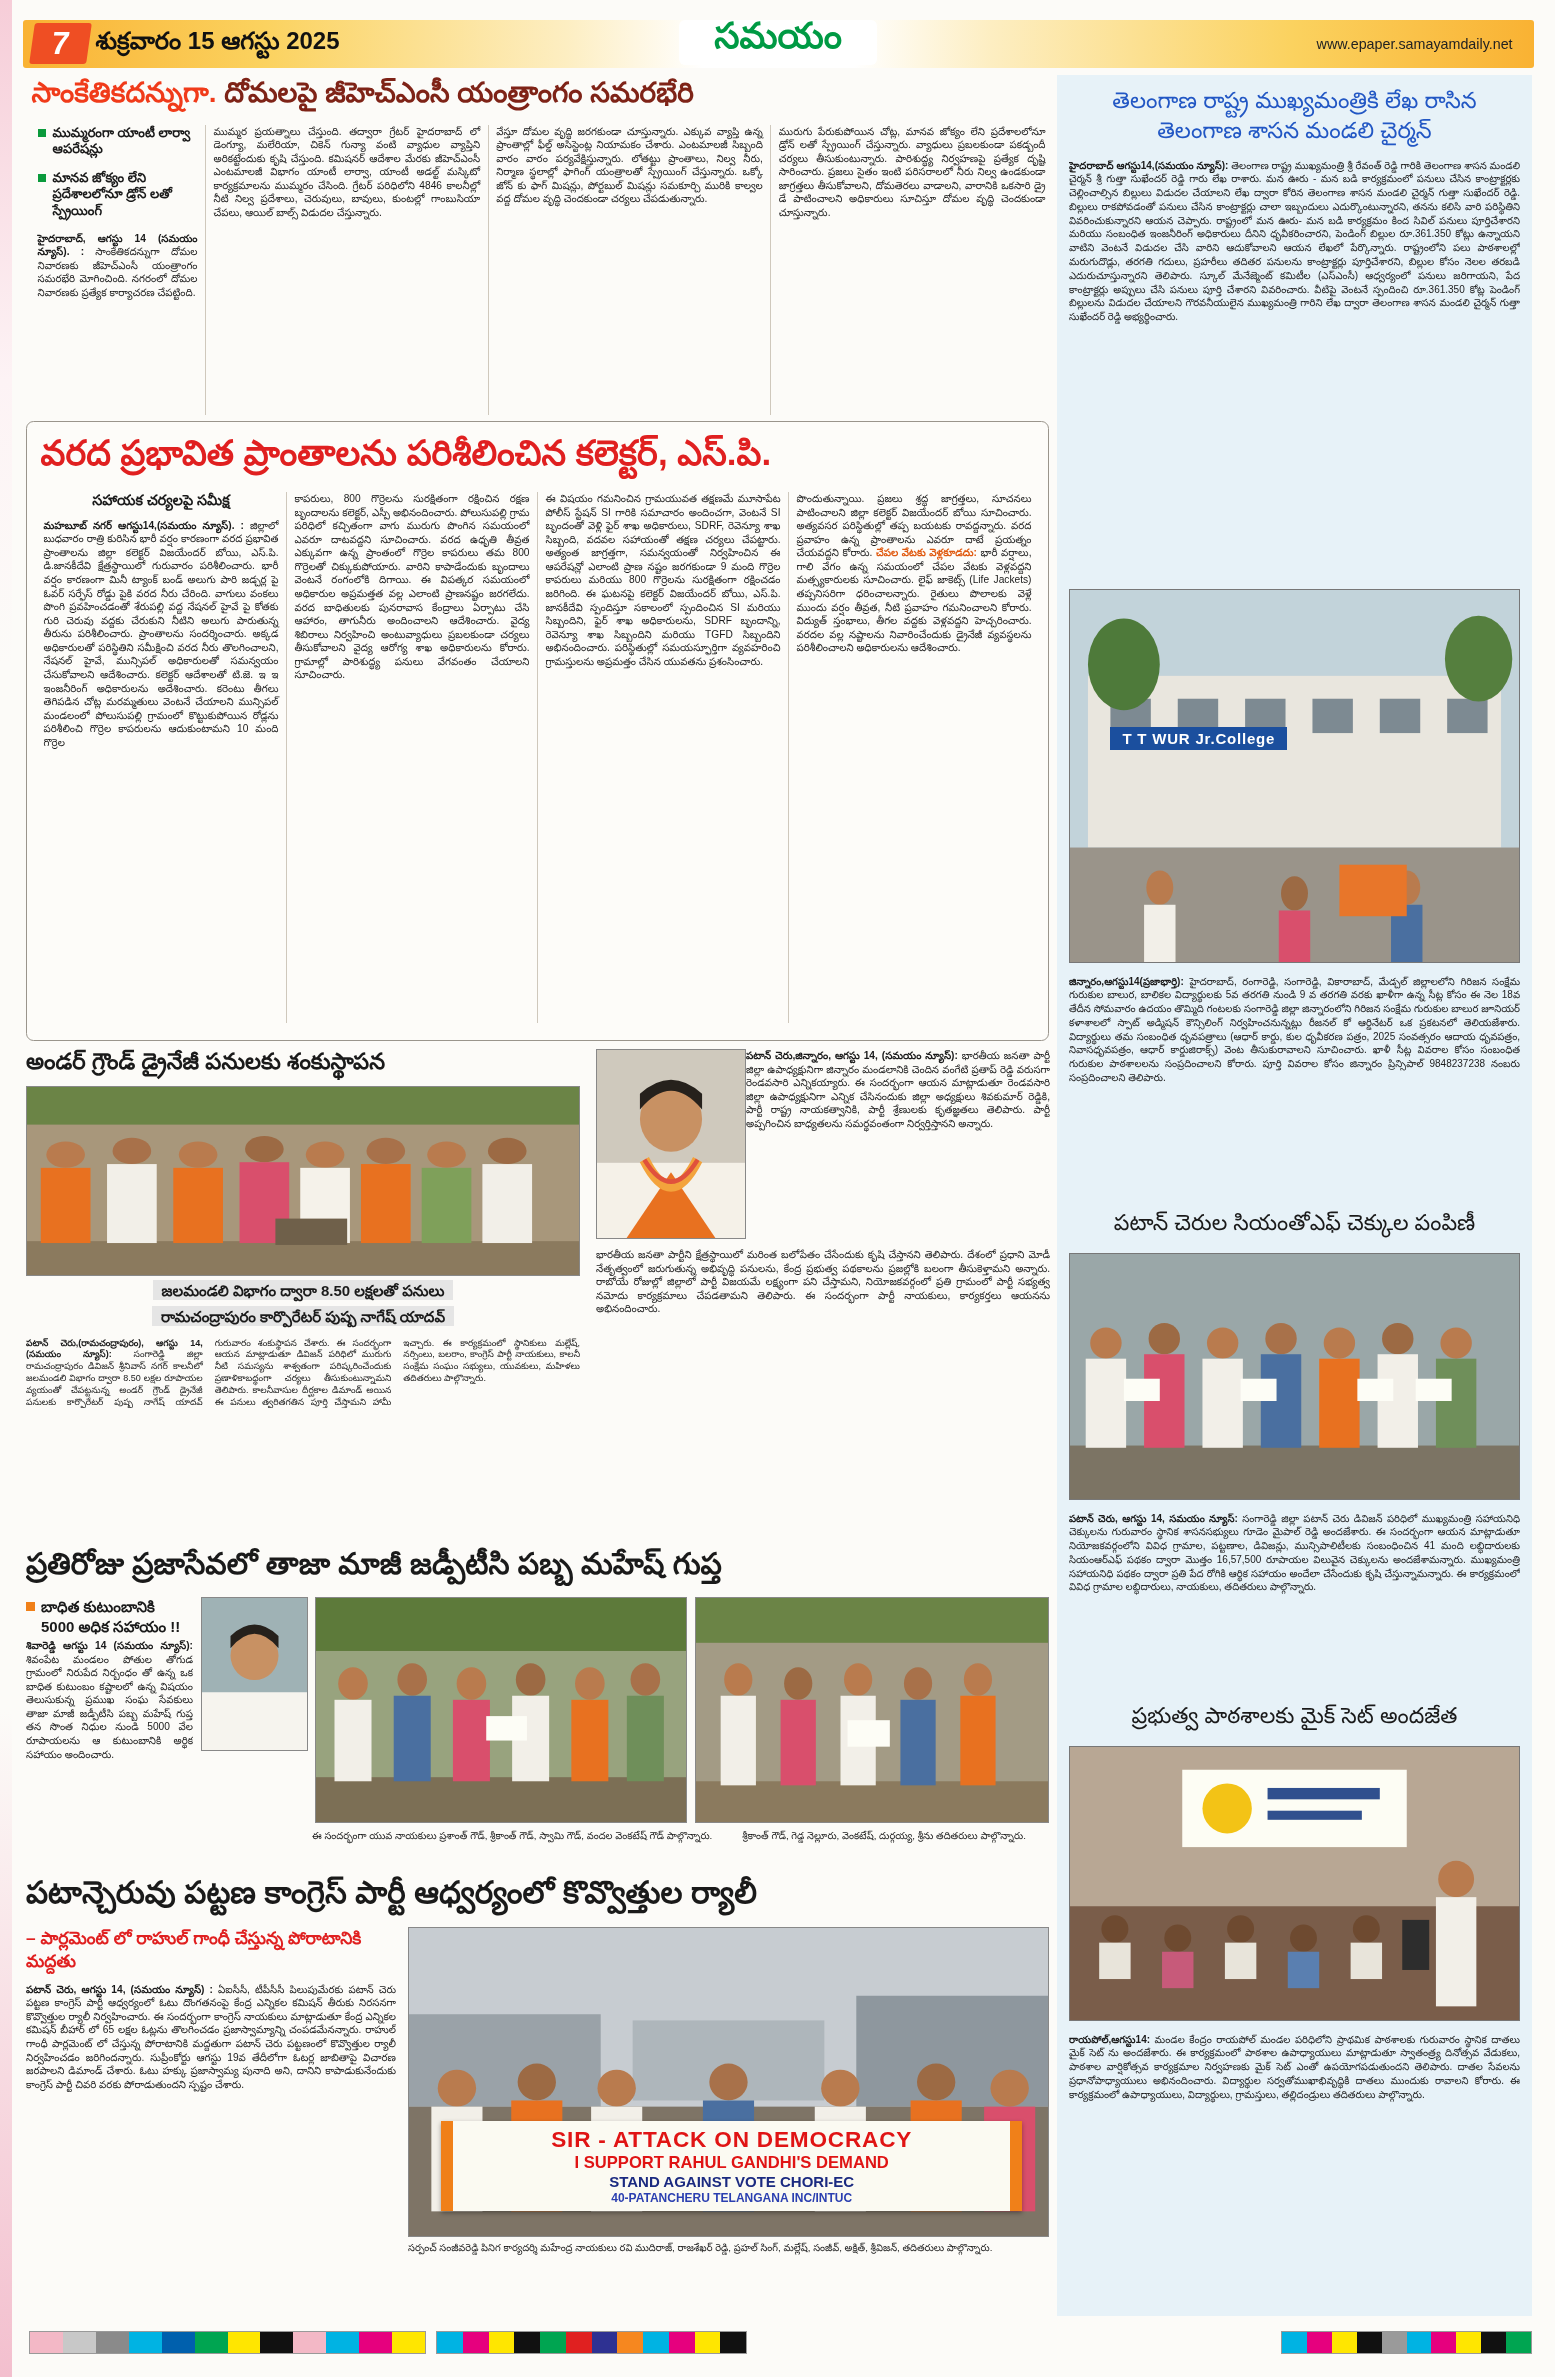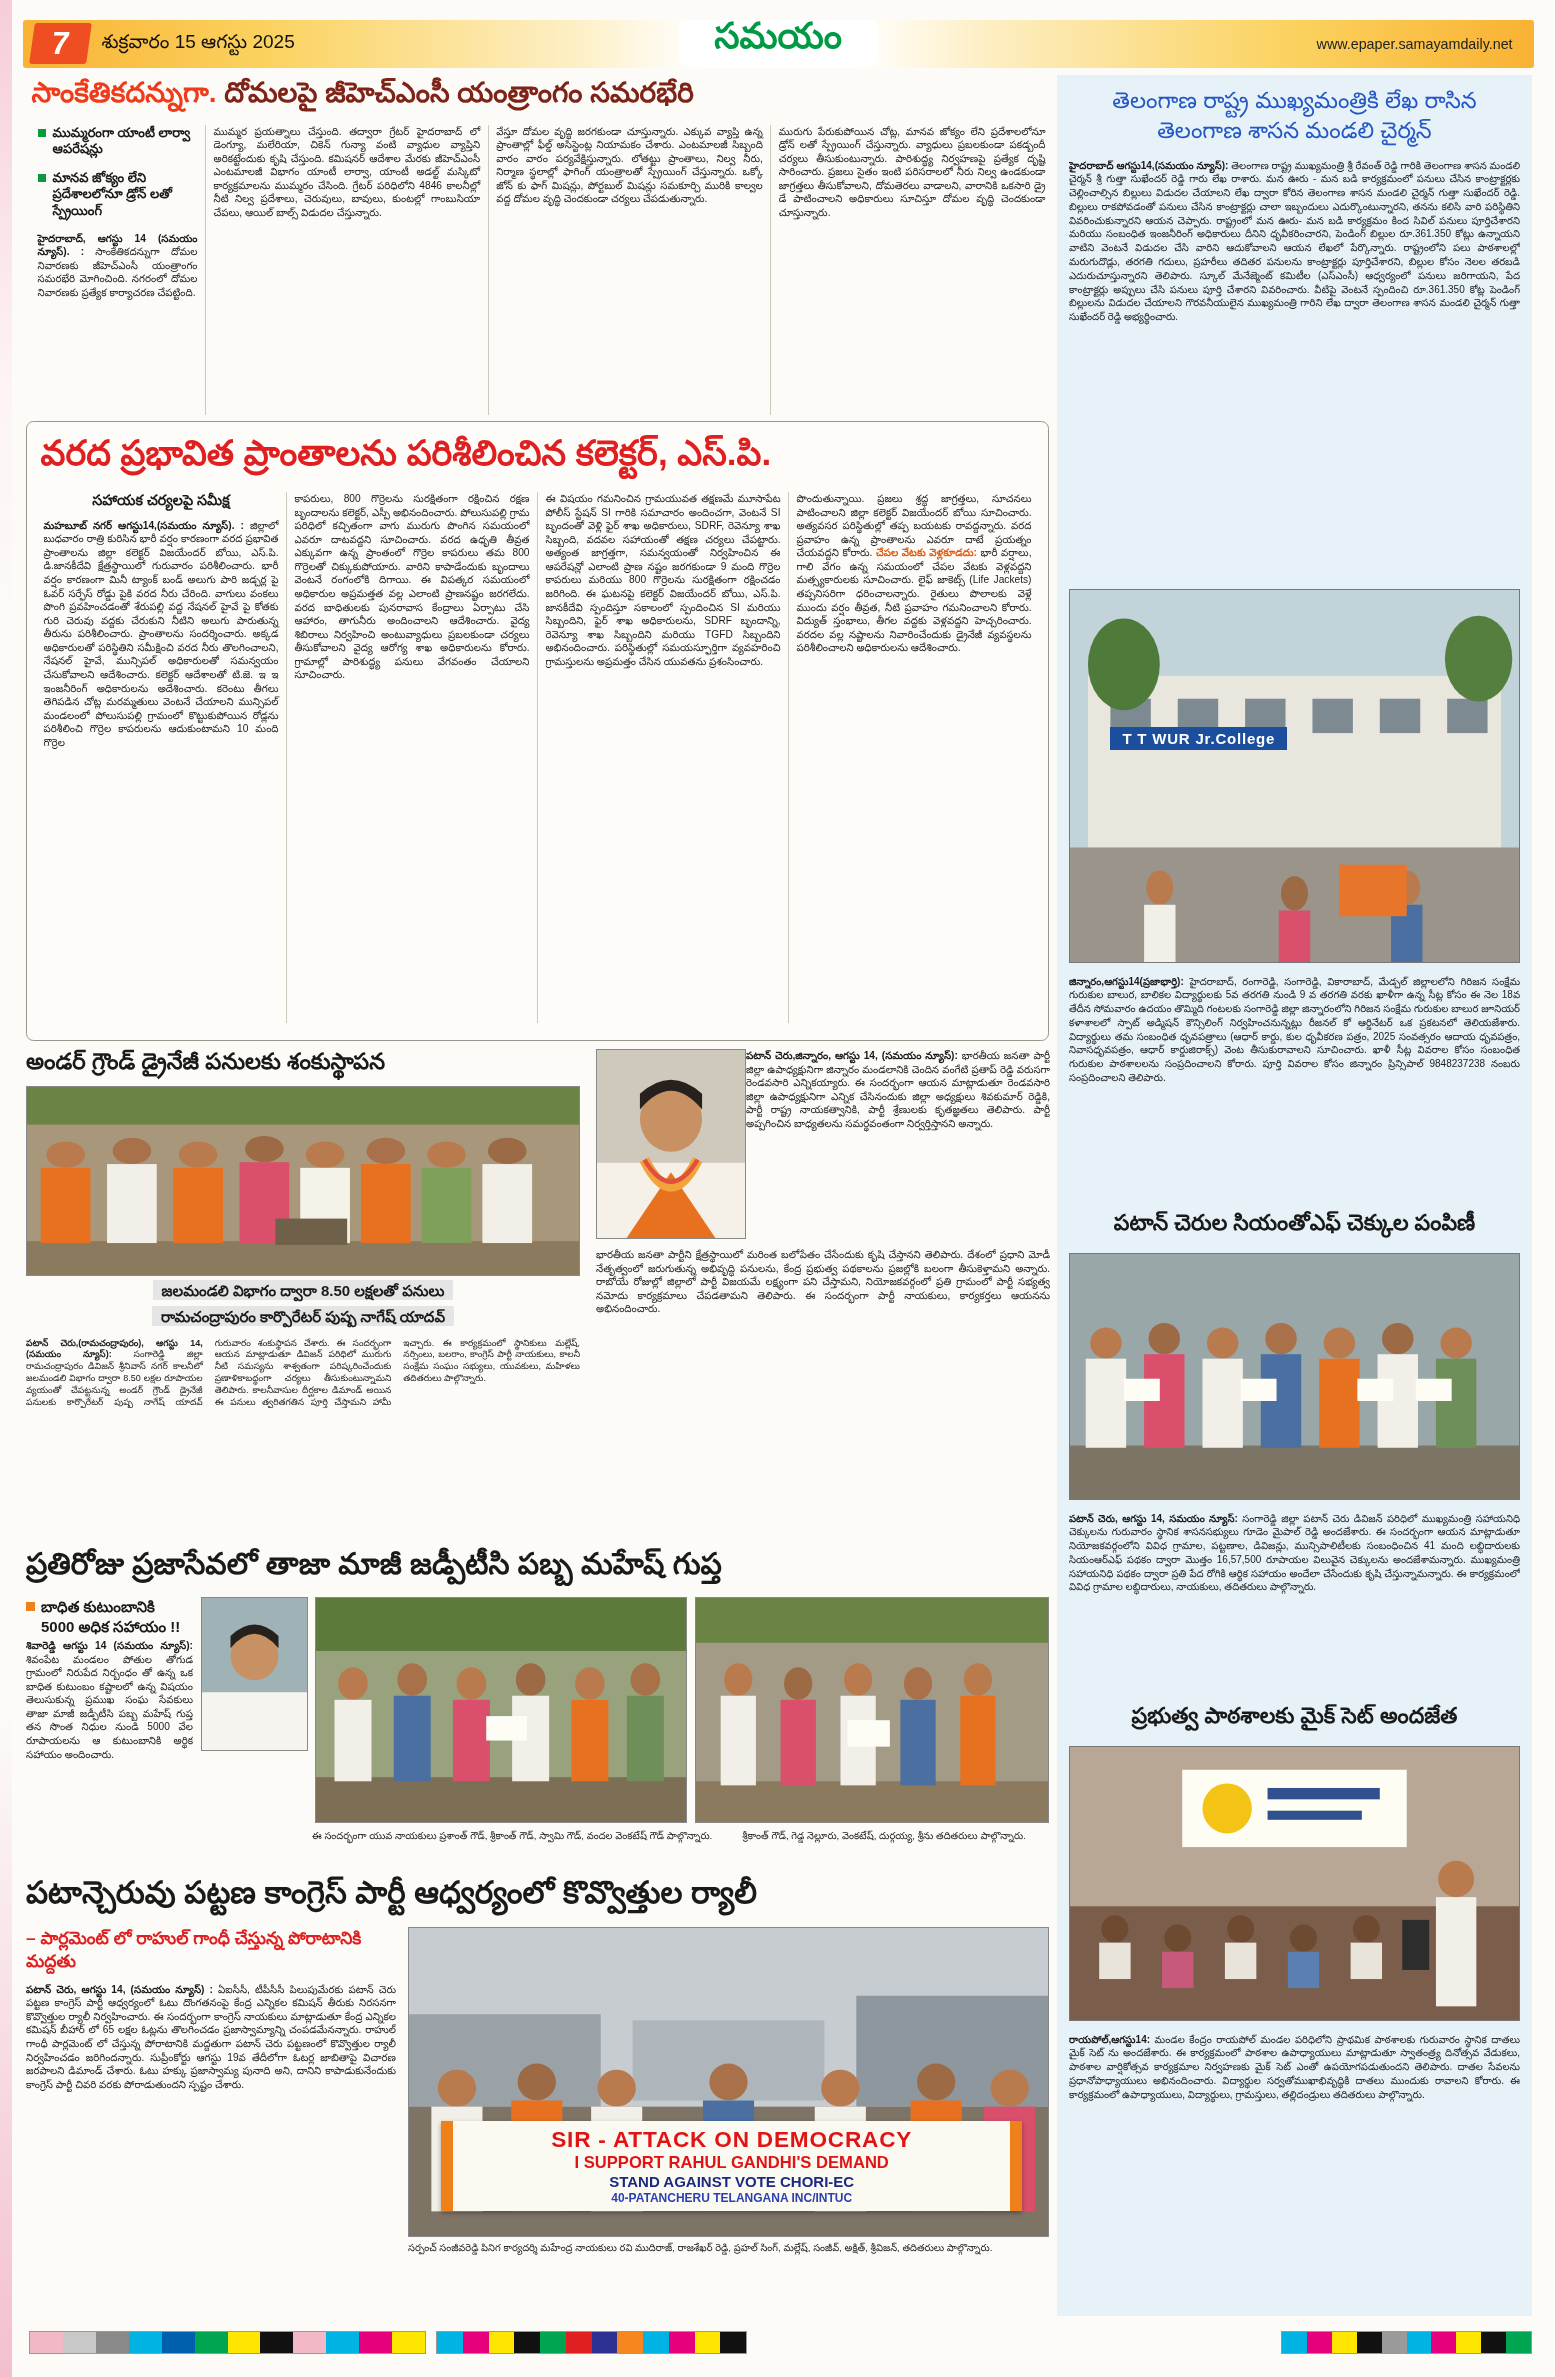--- a/index.html
+++ b/index.html
@@ -4,21 +4,21 @@
 <style>
 *{margin:0;padding:0;box-sizing:border-box}
 html,body{width:1555px;height:2377px}
 body{background:#f1ede4;font-family:"Liberation Sans",sans-serif;color:#1a1a1a;position:relative;overflow:hidden}
 .page{position:absolute;inset:0;background:#fcfbf8}
 .edge-left{position:absolute;left:0;top:0;width:12px;height:100%;background:linear-gradient(180deg,#f6cdd8 0%,#fdf3f5 16%,#fcfbf8 28%,#fcfbf8 72%,#f3bfce 100%)}
 
 #header{position:absolute;left:22.6px;top:19.6px;width:1511px;height:48px;border-radius:3px;display:flex;align-items:center;
 background:linear-gradient(90deg,#f9b233 0%,#fbd25f 16%,#fdeec2 36%,#ffffff 45%,#ffffff 55%,#fdeec2 64%,#fbd25f 84%,#f9b233 100%)}
 #pagenum{width:57px;height:41px;margin-left:9px;background:#ef4e23;color:#fff;font-size:32px;font-weight:bold;display:flex;align-items:center;justify-content:center;transform:skewX(-8deg);border-radius:3px}
-#pagedate{margin-left:13px;font-size:19px;font-weight:normal;color:#111}
+#pagedate{margin-left:7px;font-size:24px;font-weight:bold;color:#111}
 #masthead-wrap{position:absolute;left:50%;top:0;bottom:3px;transform:translateX(-50%);display:flex;align-items:flex-end;background:#fff;padding:0 35px;border-radius:6px}
 #masthead{font-size:36px;font-weight:bold;color:#009a44}
 #website{position:absolute;right:21px;top:50%;transform:translateY(-50%);font-size:14.3px;color:#222;text-decoration:none}
 
 .bt{font-size:10.2px;line-height:1.33;text-align:justify;color:#191919}
 .dl{font-weight:bold}
 .colset{display:flex}
 .colset>.c{flex:1;padding:0 7.5px;overflow:hidden}
 .colset>.c+.c{border-left:0.8px solid #cfc8bc}
 
@@ -76,21 +76,21 @@
 #rally-cap{margin-top:5.3px;font-size:9.8px;line-height:1.32;text-align:justify}
 .banner{position:absolute;left:5%;right:4%;bottom:8%;background:#fbfaf2;border-left:12px solid #f08019;border-right:12px solid #f08019;padding:6px 4.5px;text-align:center;box-shadow:0 1.5px 4.5px rgba(0,0,0,.35)}
 .banner .b1{display:block;color:#e01414;font-weight:bold;font-size:22.6px;letter-spacing:0.8px}
 .banner .b2{display:block;color:#e01414;font-weight:bold;font-size:16.6px}
 .banner .b3{display:block;color:#1b2a80;font-weight:bold;font-size:15px}
 .banner .b4{display:block;color:#2b3fb0;font-weight:bold;font-size:12px;margin-top:1.5px}
 
 #sidebar{position:absolute;left:1057px;top:75px;width:475px;height:2241px;background:#e7f2f8;padding:10.5px 12px;display:flex;flex-direction:column;gap:12px;overflow:hidden}
 .sb-h-blue{color:#2257c4;font-size:22.6px;font-weight:normal;line-height:1.35;text-align:center}
 .sb-h-big{font-size:32px;font-weight:bold;line-height:1.3;text-align:center}
-.sb-h{font-size:22px;font-weight:bold;text-align:center}
+.sb-h{font-size:22px;font-weight:normal;text-align:center}
 .sb-photo{border:0.8px solid #777;position:relative;overflow:hidden}
 .sb-photo svg{display:block;width:100%;height:100%}
 .sb-bt{font-size:10px;line-height:1.38;text-align:justify}
 #sb-letter-body{height:418px;overflow:hidden}
 #sb-gurukul-photo{height:374px}
 #sb-gurukul-body{height:223px;overflow:hidden}
 #sb-cheques-photo{height:247px}
 #sb-cheques-body{height:179px;overflow:hidden}
 #sb-mic-photo{height:275px}
 #sb-mic-body{height:188px;overflow:hidden}

